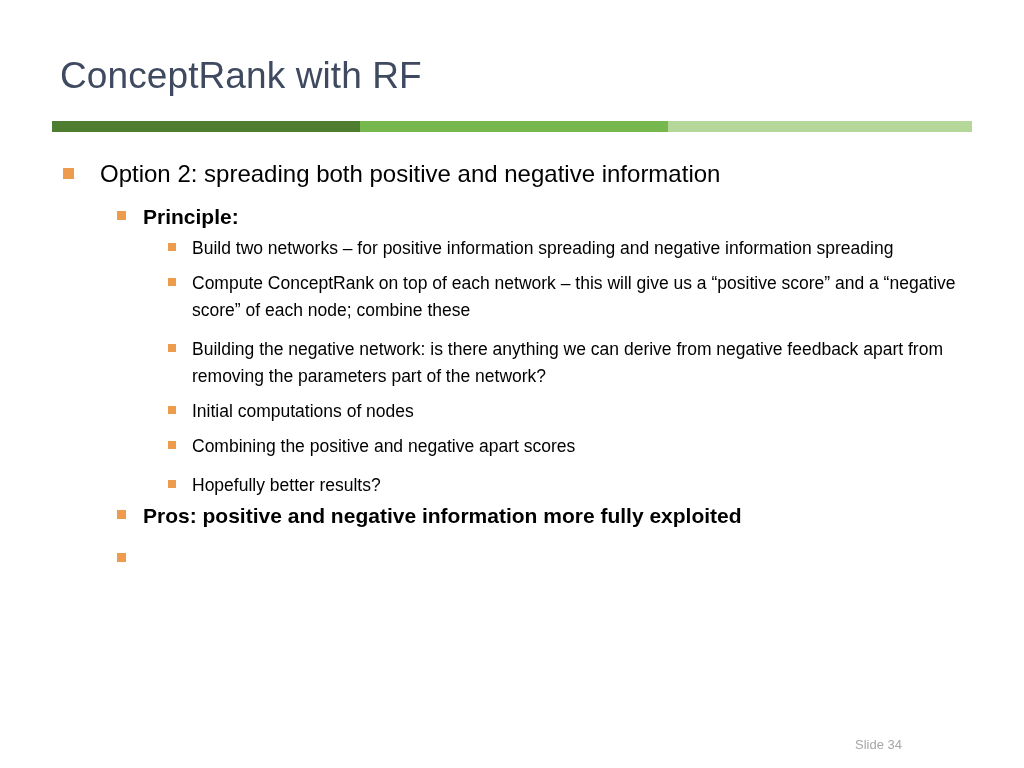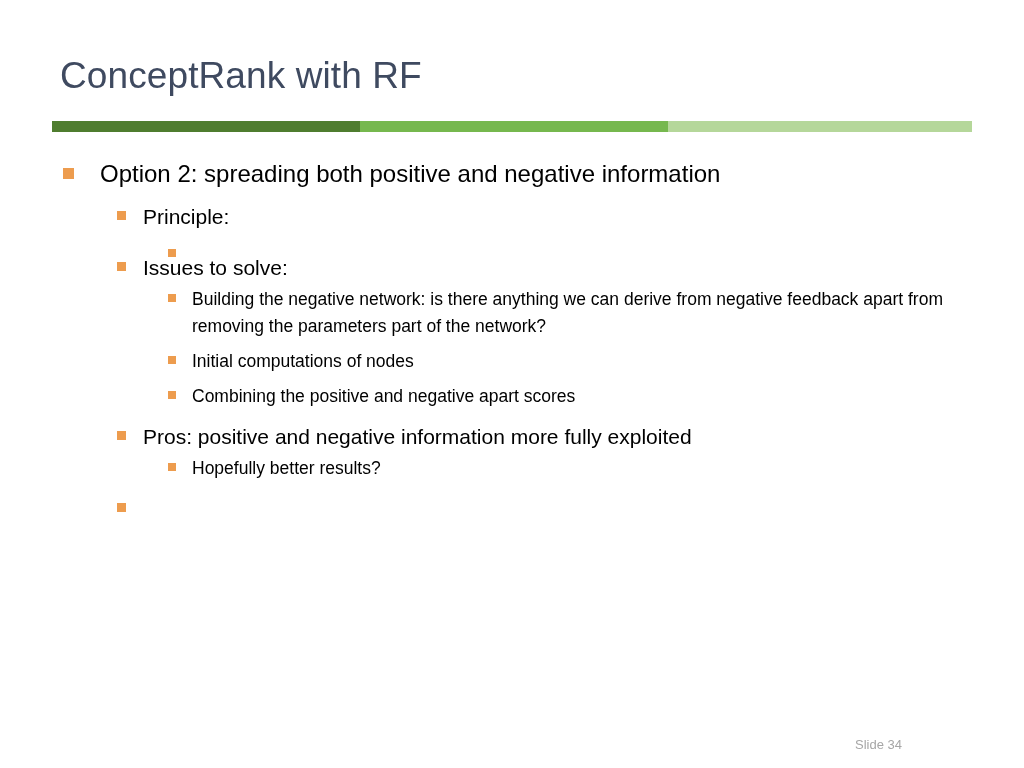--- a/index.html
+++ b/index.html
@@ -93,20 +93,21 @@
   .lvl1 .btext {
     font-size: 24px;
     line-height: 33px;
   }
 
   
   .lvl2 {
     padding-left: 143px;
     padding-right: 60px;
     margin-bottom: 3px;
+    font-weight: bold;
   }
   .lvl2 .marker {
     left: 117px;
     top: 9px;
     width: 9px;
     height: 9px;
   }
   .lvl2 .btext {
     font-size: 21px;
     line-height: 30px;
@@ -162,68 +163,69 @@
       <span class="btext">Option 2: spreading both positive and negative information</span>
     </div>
 
     <div class="gap-sm"></div>
 
     <div class="bullet-row lvl2">
       <span class="marker" style="background: rgb(237, 156, 78);"></span>
       <span class="btext">Principle:</span>
     </div>
 
-
-    <div class="gap-sm"></div>
-
-    <div class="bullet-row lvl3">
-      <span class="marker" style="background: rgb(237, 156, 78);"></span>
+    <div class="bullet-row lvl3">
+      <span class="marker" style="background: rgb(237, 156, 78);"></span>
+      <span class="btext">Build two networks – for positive information spreading and negative information spreading</span>
+    </div>
+
+    <div class="gap-sm"></div>
+
+    <div class="bullet-row lvl3">
+      <span class="marker" style="background: rgb(237, 156, 78);"></span>
+      <span class="btext">Compute ConceptRank on top of each network – this will give us a “positive score” and a “negative score” of each node; combine these</span>
     </div>
 
     <div class="gap-md"></div>
 
+
+    <div class="bullet-row lvl3">
+      <span class="marker" style="background: rgb(237, 156, 78);"></span>
+      <span class="btext">Building the negative network: is there anything we can derive from negative feedback apart from removing the parameters part of the network?</span>
+    </div>
+
+    <div class="gap-sm"></div>
+
+    <div class="bullet-row lvl3">
+      <span class="marker" style="background: rgb(237, 156, 78);"></span>
+      <span class="btext">Initial computations of nodes</span>
+    </div>
+
+    <div class="gap-sm"></div>
+
+    <div class="bullet-row lvl3">
+      <span class="marker" style="background: rgb(237, 156, 78);"></span>
+      <span class="btext">Combining the positive and negative apart scores</span>
+    </div>
+
+    <div class="gap-md"></div>
+
+    <div class="bullet-row lvl3">
+      <span class="marker" style="background: rgb(237, 156, 78);"></span>
+      <span class="btext">Hopefully better results?</span>
+    </div>
+
     <div class="bullet-row lvl2">
       <span class="marker" style="background: rgb(237, 156, 78);"></span>
-      <span class="btext">Issues to solve:</span>
-    </div>
-
-    <div class="bullet-row lvl3">
-      <span class="marker" style="background: rgb(237, 156, 78);"></span>
-      <span class="btext">Building the negative network: is there anything we can derive from negative feedback apart from removing the parameters part of the network?</span>
-    </div>
-
-    <div class="gap-sm"></div>
-
-    <div class="bullet-row lvl3">
-      <span class="marker" style="background: rgb(237, 156, 78);"></span>
-      <span class="btext">Initial computations of nodes</span>
-    </div>
-
-    <div class="gap-sm"></div>
-
-    <div class="bullet-row lvl3">
-      <span class="marker" style="background: rgb(237, 156, 78);"></span>
-      <span class="btext">Combining the positive and negative apart scores</span>
+      <span class="btext">Pros: positive and negative information more fully exploited</span>
     </div>
 
     <div class="gap-md"></div>
 
     <div class="bullet-row lvl2">
       <span class="marker" style="background: rgb(237, 156, 78);"></span>
-      <span class="btext">Pros: positive and negative information more fully exploited</span>
-    </div>
-
-    <div class="bullet-row lvl3">
-      <span class="marker" style="background: rgb(237, 156, 78);"></span>
-      <span class="btext">Hopefully better results?</span>
-    </div>
-
-    <div class="gap-md"></div>
-
-    <div class="bullet-row lvl2">
-      <span class="marker" style="background: rgb(237, 156, 78);"></span>
     </div>
 
   </div>
 
   <div id="slide-number">Slide 34</div>
 
 </div>
 
 </body></html>

